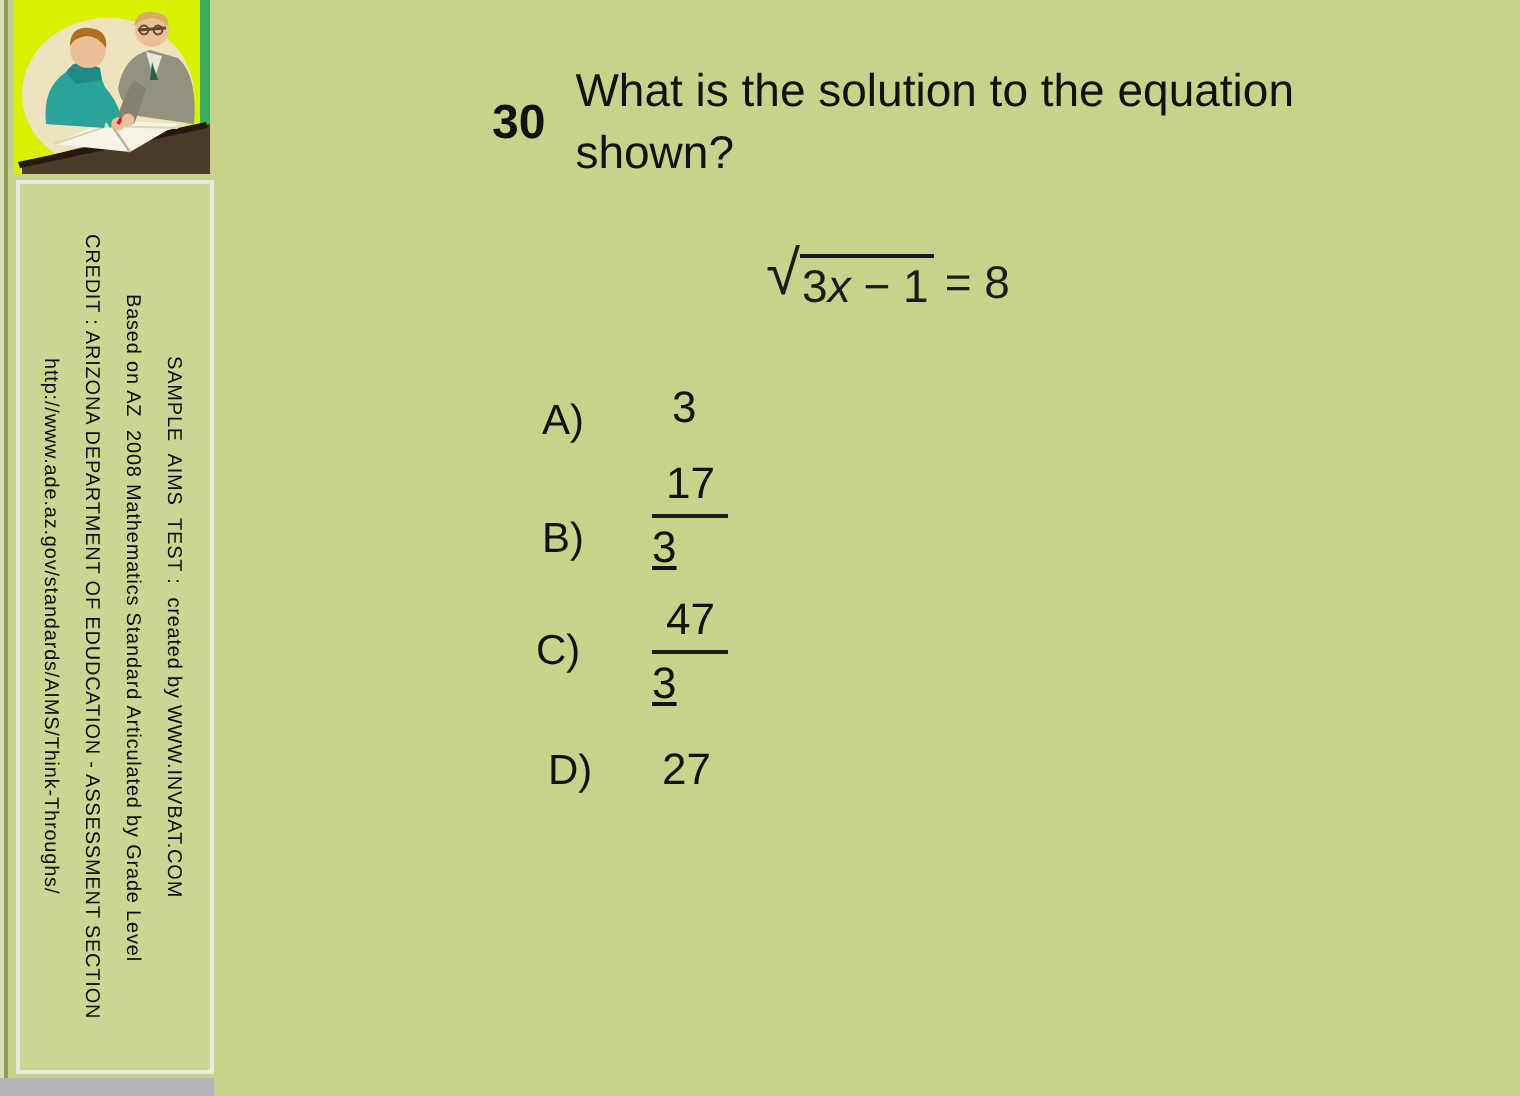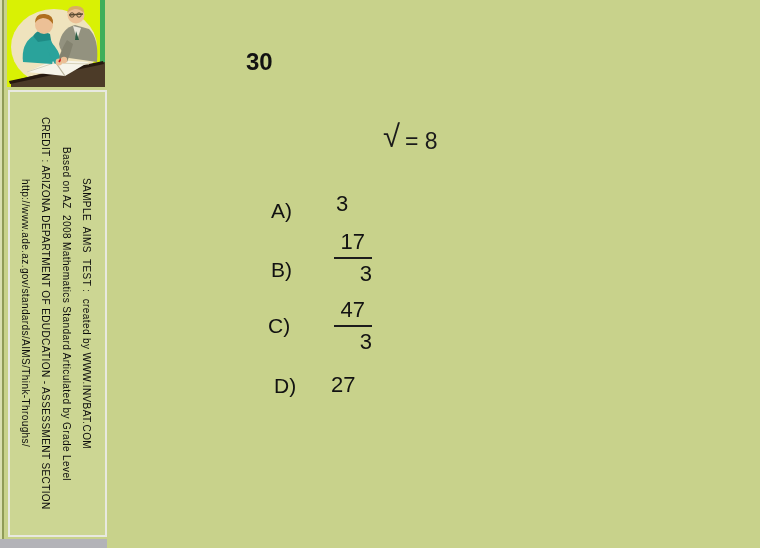--- a/index.html
+++ b/index.html
@@ -32,21 +32,21 @@
   .equation{position:absolute;left:383px;top:122px;display:flex;color:#1b1b1b;}
   .radical{font-size:31px;line-height:1;transform:translateY(-1px);}
   .radicand{margin-top:5px;border-top:2px solid #1b1b1b;padding:1px 3px 0 1px;
             font-size:23px;line-height:1.15;white-space:pre;}
   .radicand i{font-style:italic;}
   .rhs{margin-top:6px;font-size:23px;line-height:1.15;margin-left:5px;white-space:pre;}
 
   
   .choice-letter{position:absolute;font-size:21px;}
   .choice-value{position:absolute;font-size:22px;}
-  .frac{position:absolute;width:46px;text-align:right;font-size:22px;line-height:1.18;}
+  .frac{position:absolute;width:46px;text-align:left;font-size:22px;line-height:1.18;text-decoration:underline;}
   .frac .num{display:inline-block;border-bottom:2px solid #1c1c1c;padding:0 7px 2px;}
   .frac .den{display:block;padding-top:2px;}
 </style>
 </head>
 <body>
 
 <div class="slide">
 
   <div class="edge-light"></div>
   <div class="edge-dark"></div>
@@ -90,24 +90,26 @@
       <div>SAMPLE  AIMS  TEST :  created by WWW.INVBAT.COM</div>
       <div>Based on AZ  2008 Mathematics Standard Articulated by Grade Level</div>
       <div>CREDIT : ARIZONA DEPARTMENT OF EDUDCATION - ASSESSMENT SECTION</div>
       <div>http://www.ade.az.gov/standards/AIMS/Think-Throughs/</div>
     </div>
   </div>
   <div class="panel-shadow"></div>
 
   <div class="question">
     <span class="qnum">30</span>
+    <span class="qtext">What is the solution to the equation shown?</span>
   </div>
 
   <div class="equation">
     <span class="radical">√</span>
+    <span class="radicand"><span>3</span><i>x</i><span> − 1</span></span>
     <span class="rhs">= 8</span>
   </div>
 
   <span class="choice-letter" style="left:271px;top:199px;">A)</span>
   <span class="choice-value" style="left:336px;top:191px;">3</span>
 
   <span class="choice-letter" style="left:271px;top:258px;">B)</span>
   <span class="frac" style="left:326px;top:229px;">
     <span class="num">17</span>
     <span class="den">3</span>

